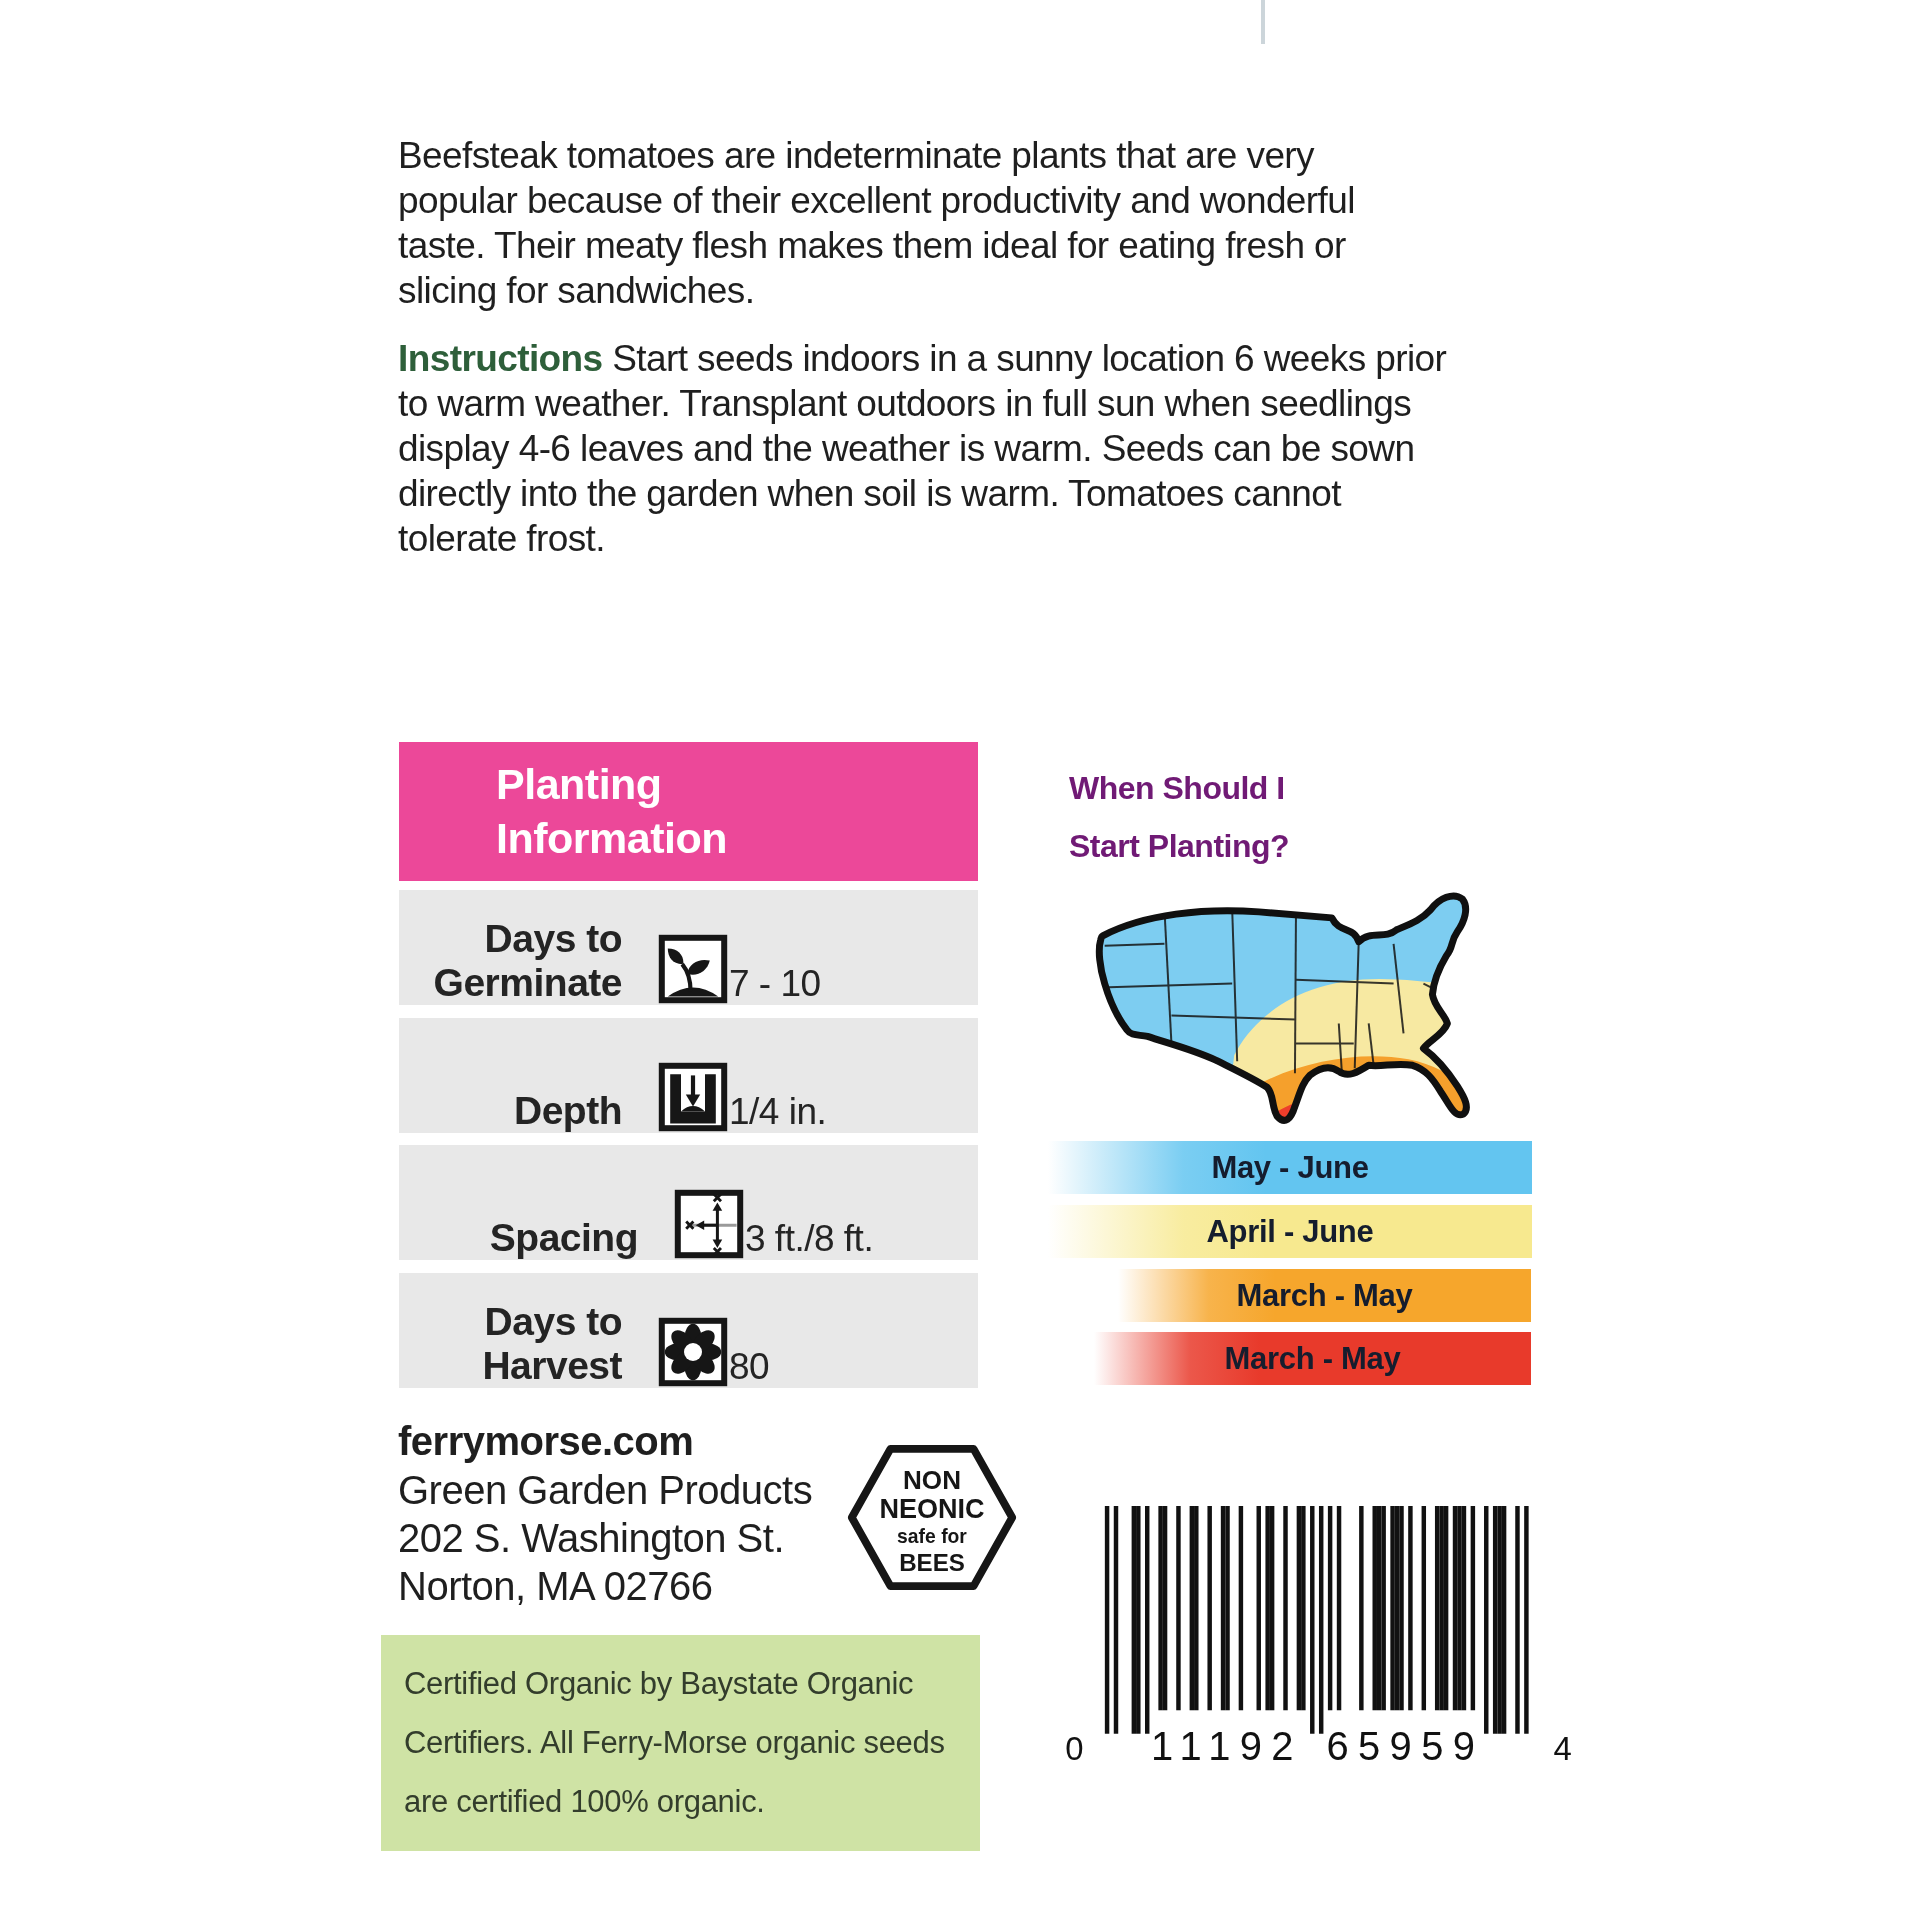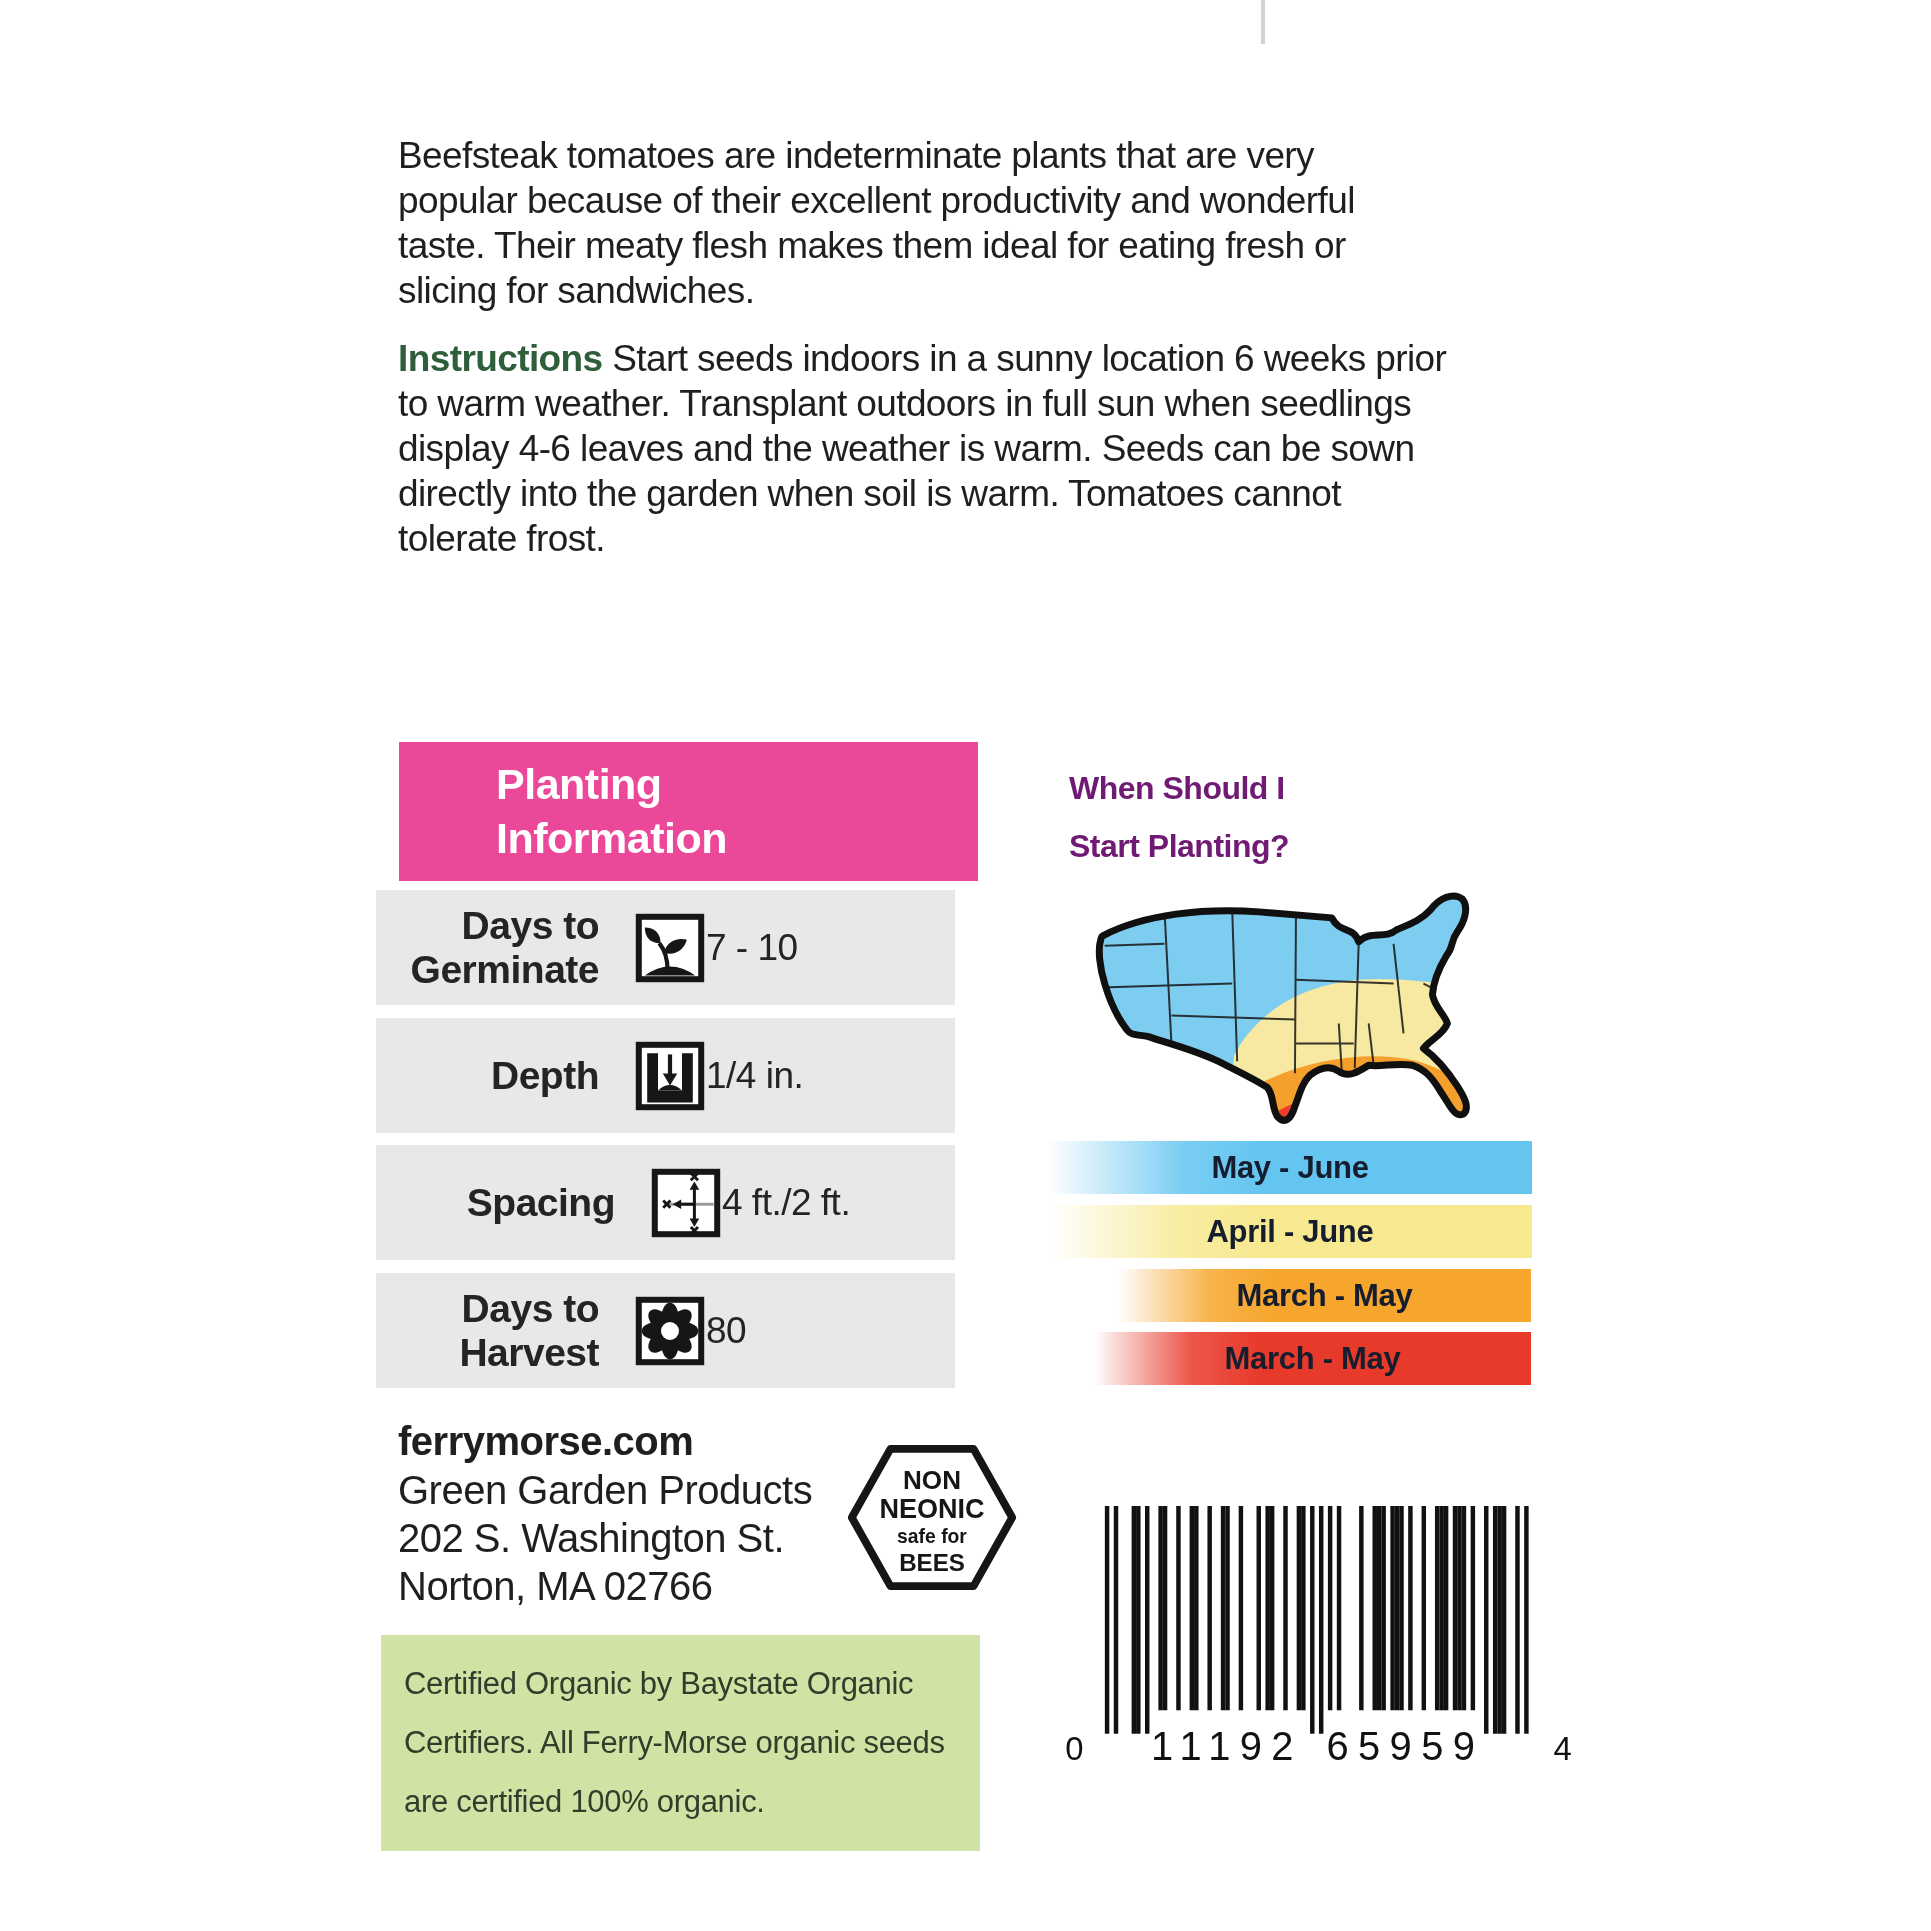--- a/index.html
+++ b/index.html
@@ -6,22 +6,22 @@
   .page{position:relative;width:1931px;height:1931px;background:#ffffff;
         font-family:"Liberation Sans",sans-serif;color:#1f1f1f;overflow:hidden;}
   .abs{position:absolute;}
   .preline{white-space:pre-line;}
   .para{font-size:37px;line-height:45px;letter-spacing:-0.6px;}
   .instr-label{color:#2e5f3a;font-weight:bold;}
   
   .ptable-head{left:399px;top:742px;width:579px;height:139px;box-sizing:border-box;
     background:#ec4899;color:#fff;font-weight:bold;font-size:43px;line-height:54px;
     padding:14.5px 0 0 97px;letter-spacing:-0.5px;}
-  .prow{left:376px;width:579px;height:115px;background:#e8e8e8;
-    display:flex;align-items:center;box-sizing:border-box;}
+  .prow{left:399px;width:579px;height:115px;background:#e8e8e8;
+    display:flex;align-items:flex-end;box-sizing:border-box;}
   .plabel{width:223px;text-align:right;font-weight:bold;font-size:39px;line-height:44px;
     color:#242424;letter-spacing:-0.5px;}
   .picon{width:72px;height:72px;margin-left:35px;flex:none;}
   .picon svg{width:72px;height:72px;display:block;}
   .pvalue{font-size:37px;color:#242424;letter-spacing:-0.5px;}
   
   .map-title{left:1069px;top:759px;font-size:32px;line-height:58px;font-weight:bold;
     color:#701a75;letter-spacing:-0.5px;}
   .lbar{height:53px;display:flex;align-items:center;justify-content:center;
     font-weight:bold;font-size:31px;color:#151d2e;letter-spacing:-0.3px;}
@@ -104,21 +104,21 @@
         <line x1="37" y1="18" x2="37" y2="44" stroke="#161616" stroke-width="2.5"></line>
         <path d="M33 19 L41 19 L37 12 Z" fill="#161616"></path>
         <path d="M33 43 L41 43 L37 50 Z" fill="#161616"></path>
         <path d="M34 5 L40 11 M40 5 L34 11" stroke="#161616" stroke-width="2.4"></path>
         <path d="M34 50 L40 56 M40 50 L34 56" stroke="#161616" stroke-width="2.4"></path>
         <line x1="37" y1="31" x2="25" y2="31" stroke="#161616" stroke-width="2.5"></line>
         <path d="M26 27 L26 35 L19 31 Z" fill="#161616"></path>
         <path d="M11 28 L17 34 M17 28 L11 34" stroke="#161616" stroke-width="2.4"></path>
       </svg>
     </div>
-    <div class="pvalue">4 ft./2 ft.</div>
+    <div class="pvalue">3 ft./8 ft.</div>
   </div>
 
   <div class="abs prow" style="top:1273px;">
     <div class="plabel preline">Days to
 Harvest</div>
     <div class="picon">
       <svg viewBox="0 0 60 60">
         <rect x="4" y="4" width="52" height="52" fill="#fff" stroke="#161616" stroke-width="5"></rect>
         <g fill="#161616">
           <ellipse cx="30" cy="17.5" rx="7" ry="11"></ellipse>

